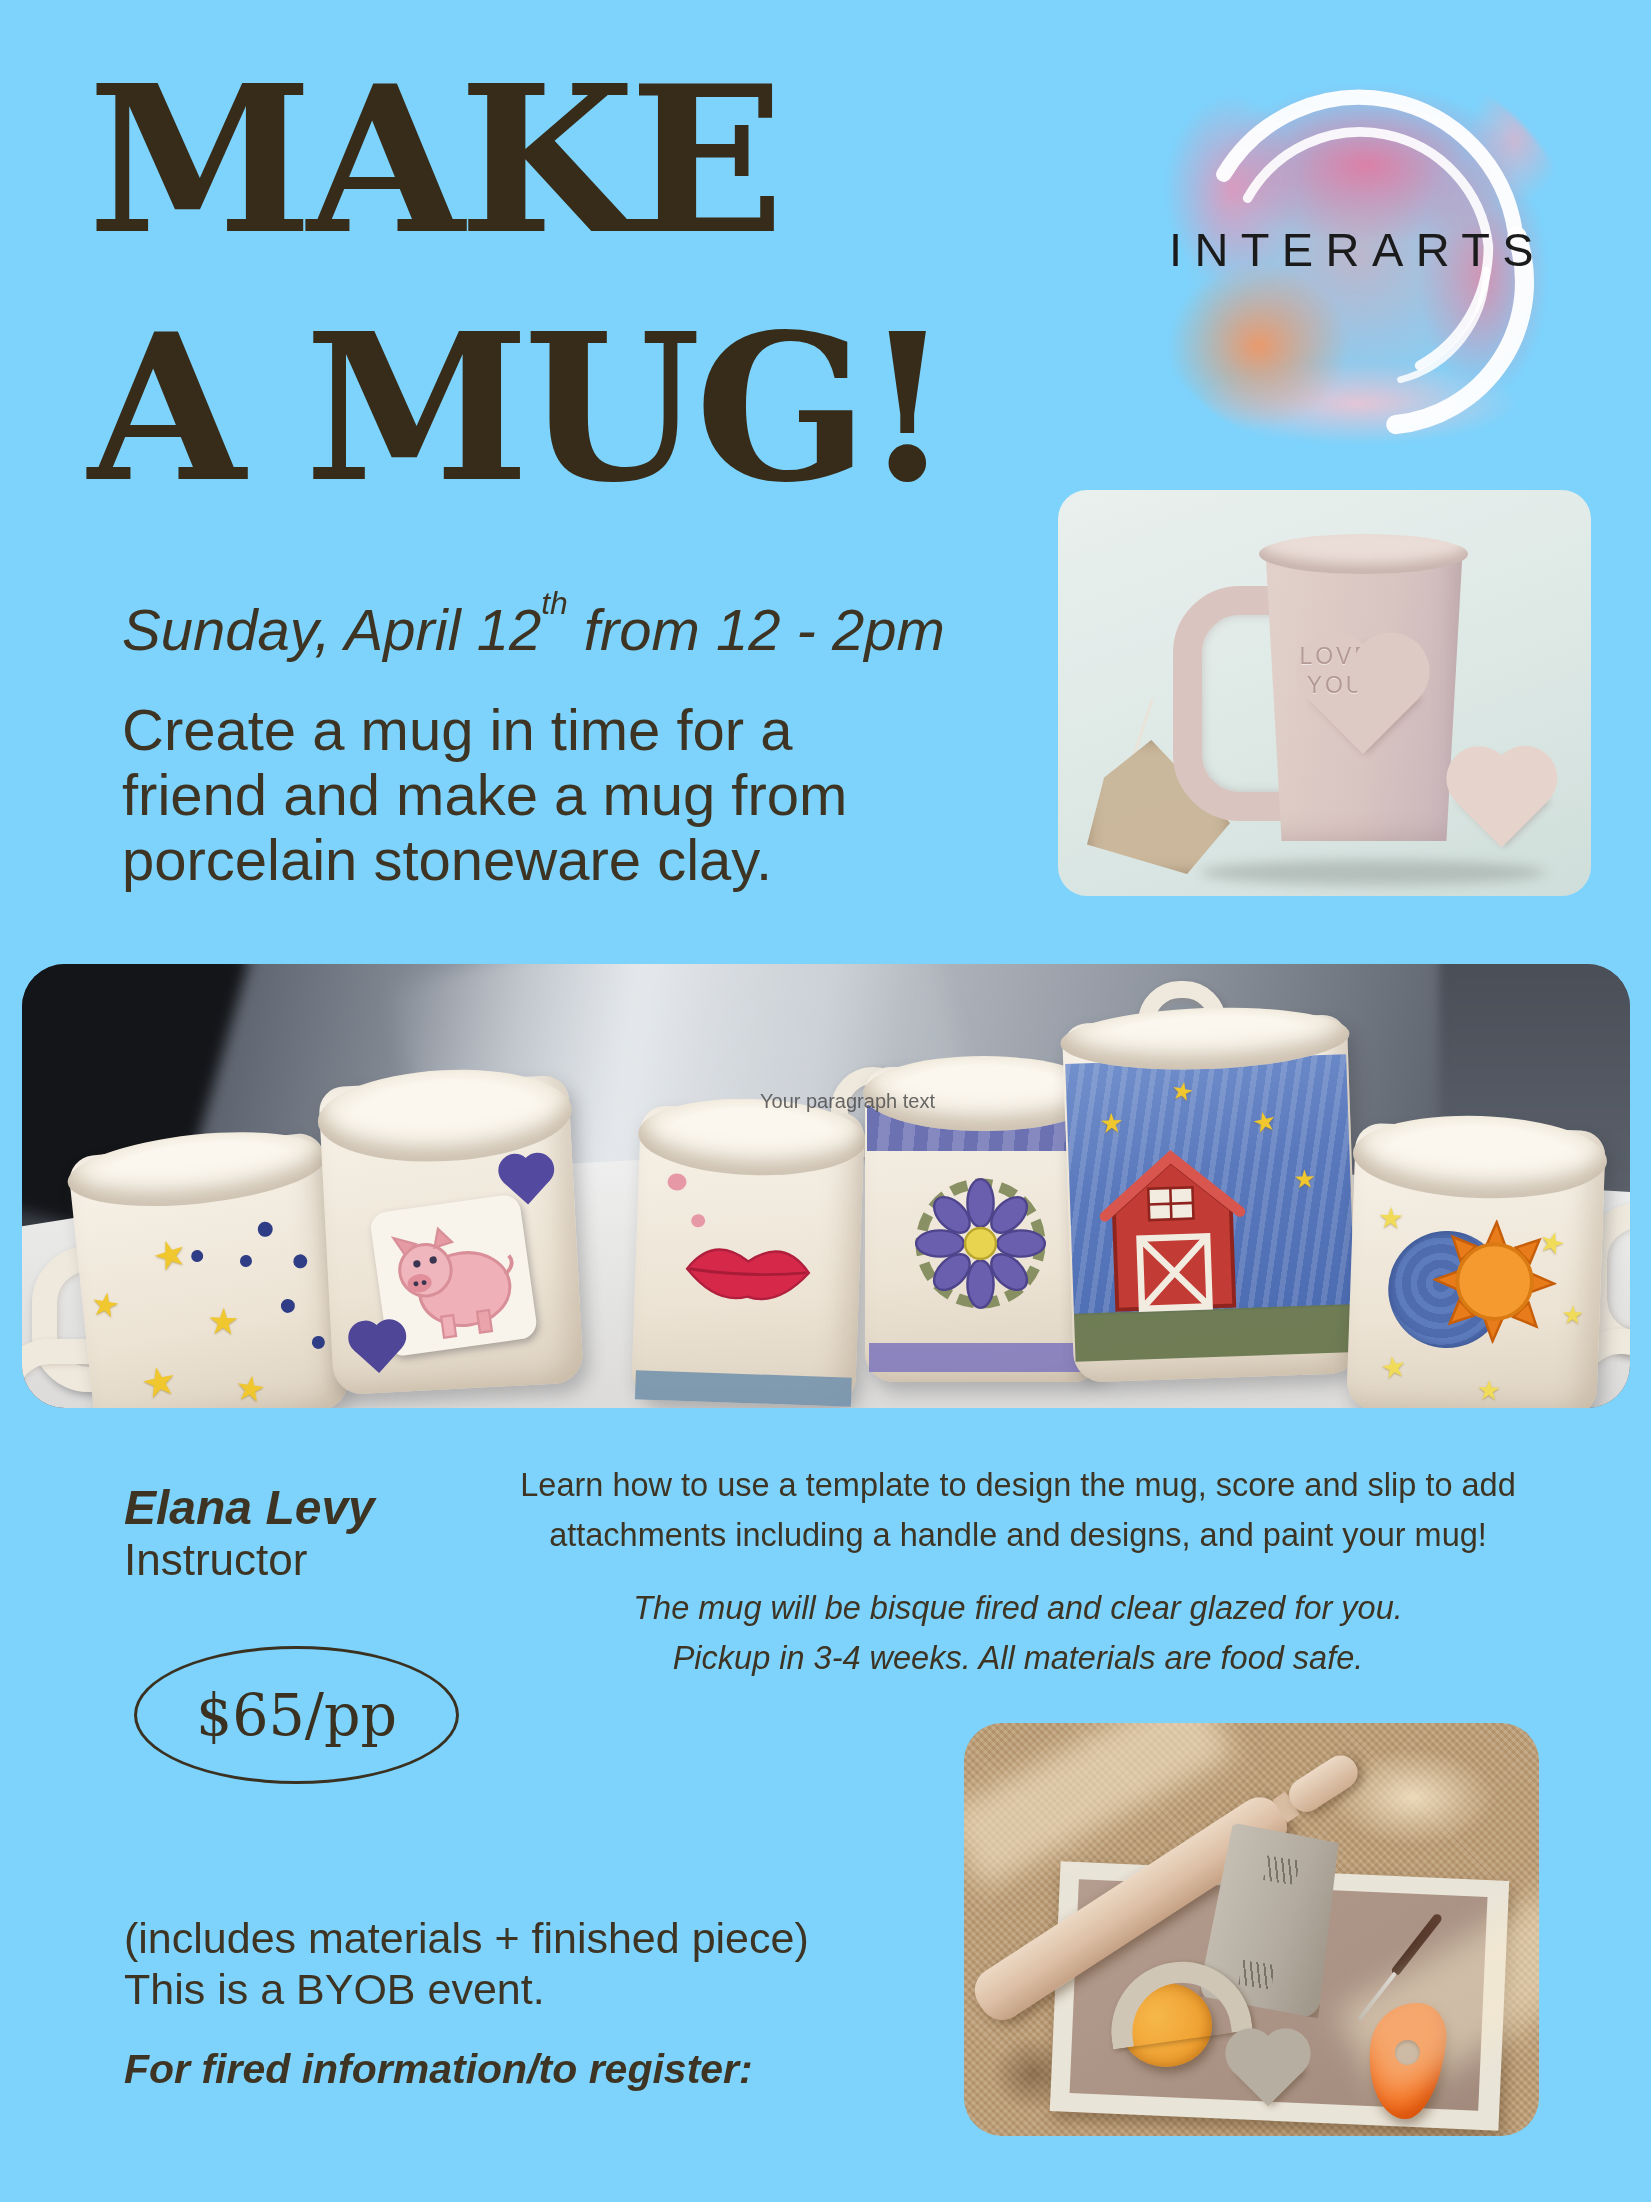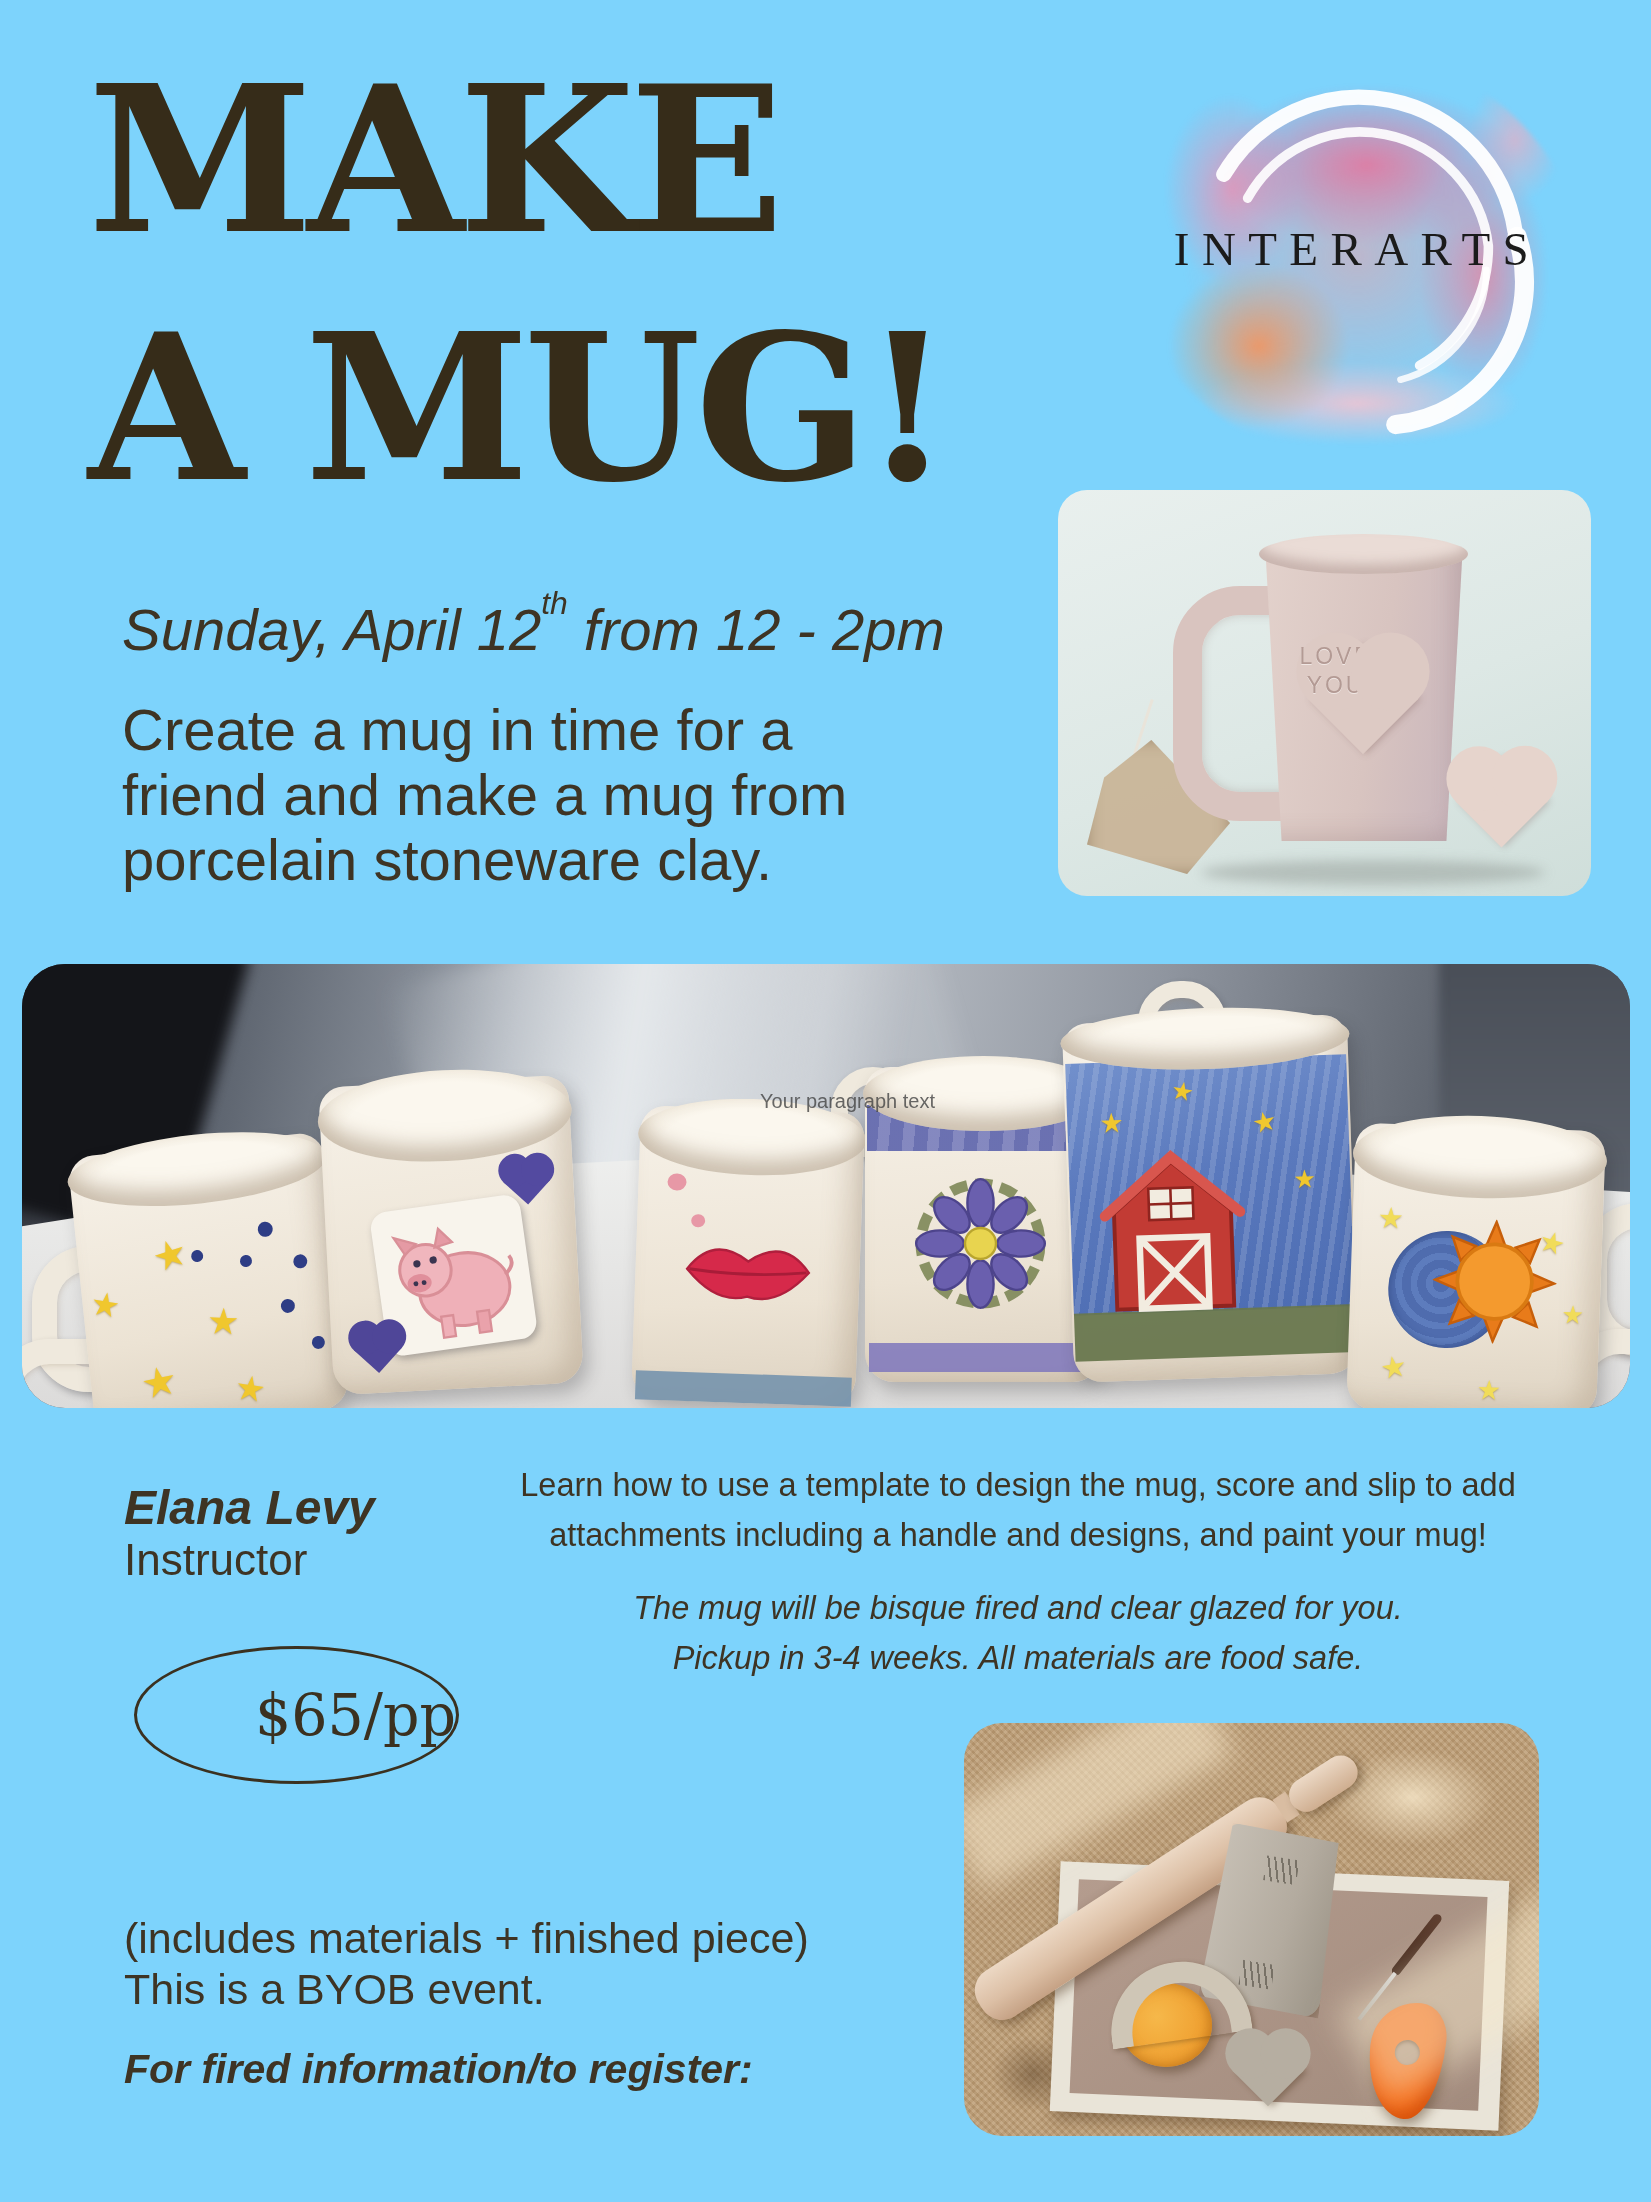--- a/index.html
+++ b/index.html
@@ -18,21 +18,21 @@
       radial-gradient(closest-side at 28% 72%, rgba(239,150,100,.95), rgba(239,150,100,0) 72%),
       radial-gradient(closest-side at 52% 28%, rgba(236,110,150,.80), rgba(236,110,150,0) 70%),
       radial-gradient(closest-side at 22% 34%, rgba(243,140,175,.75), rgba(243,140,175,0) 68%),
       radial-gradient(closest-side at 78% 55%, rgba(238,125,154,.70), rgba(238,125,154,0) 66%),
       radial-gradient(closest-side at 50% 86%, rgba(246,195,207,.85), rgba(246,195,207,0) 72%),
       radial-gradient(closest-side at 85% 22%, rgba(244,170,190,.65), rgba(244,170,190,0) 70%),
       radial-gradient(closest-side at 50% 50%, rgba(240,160,165,.55), rgba(240,160,165,0) 78%);
     filter:blur(1.9px);}
   #logo-arcs{position:absolute;inset:0;}
   #logo-word{position:absolute;left:0;right:0;top:172px;text-align:center;
-    font-family:Liberation Serif, serif;font-size:47px;letter-spacing:12.4px;color:#1b1b1b;}
+    font-family:Liberation Sans, sans-serif;font-size:47px;letter-spacing:12.4px;color:#1b1b1b;}
 
   
   #date-line{left:122px;top:596px;font-size:58px;font-style:italic;white-space:nowrap;}
   #date-line sup{font-size:.55em;position:relative;top:-.5em;font-style:italic;}
   #desc{left:122px;top:698px;font-size:58px;line-height:1.12;}
 
   
   .photo{overflow:hidden;}
   #love-photo{left:1058px;top:490px;width:533px;height:406px;border-radius:29px;
     background:linear-gradient(160deg,#e9f0ee 0%,#dde8e5 55%,#cfdeda 100%);}
@@ -106,21 +106,21 @@
      background:repeating-radial-gradient(circle at 45% 45%, #4f6cae 0 8.6px, #5d7cbd 8.6px 15.3px);
      box-shadow:inset 0 0 9.6px rgba(30,50,100,.5);}
   #overlay-placeholder{position:absolute;left:738px;top:126px;font-size:20px;color:#454545;opacity:.8;}
 
   
   #instructor-name{left:124px;top:1480px;font-size:48px;font-weight:bold;font-style:italic;}
   #instructor-role{left:124px;top:1535px;font-size:44px;}
   #learn{left:373px;top:1461px;width:1290px;text-align:center;font-size:32.5px;line-height:1.53;}
   #glaze{left:373px;top:1583px;width:1290px;text-align:center;font-size:32.5px;font-style:italic;line-height:1.55;}
   #price-badge{left:134px;top:1646px;width:319px;height:132px;border:3.8px solid #3b3120;border-radius:50%;
-     display:flex;align-items:center;justify-content:flex-end;}
+     display:flex;align-items:center;justify-content:center;}
   #price-text{font-family:"DejaVu Serif",serif;font-size:57px;color:#3b3120;}
   #includes{left:124px;top:1913px;font-size:43px;line-height:1.18;}
   #register-cta{left:124px;top:2046px;font-size:41px;font-weight:bold;font-style:italic;}
   #register-url{left:124px;top:2099px;font-size:42px;}
 
   
   #tp-texture{position:absolute;inset:0;
      background:
        radial-gradient(closest-side at 78% 18%, rgba(244,228,198,.85), rgba(244,228,198,0) 65%),
        radial-gradient(closest-side at 90% 70%, rgba(240,222,190,.6), rgba(240,222,190,0) 60%),

